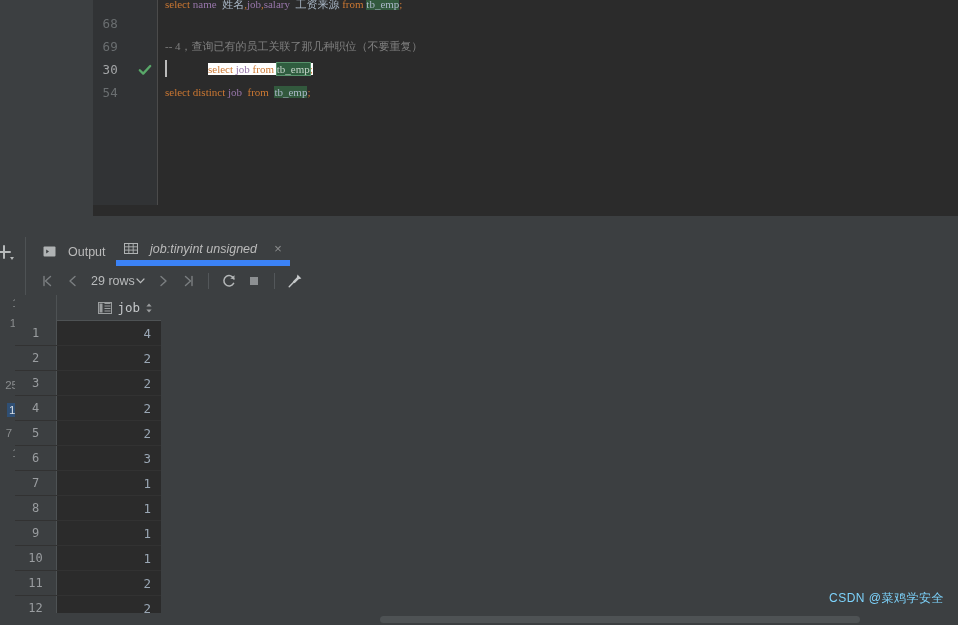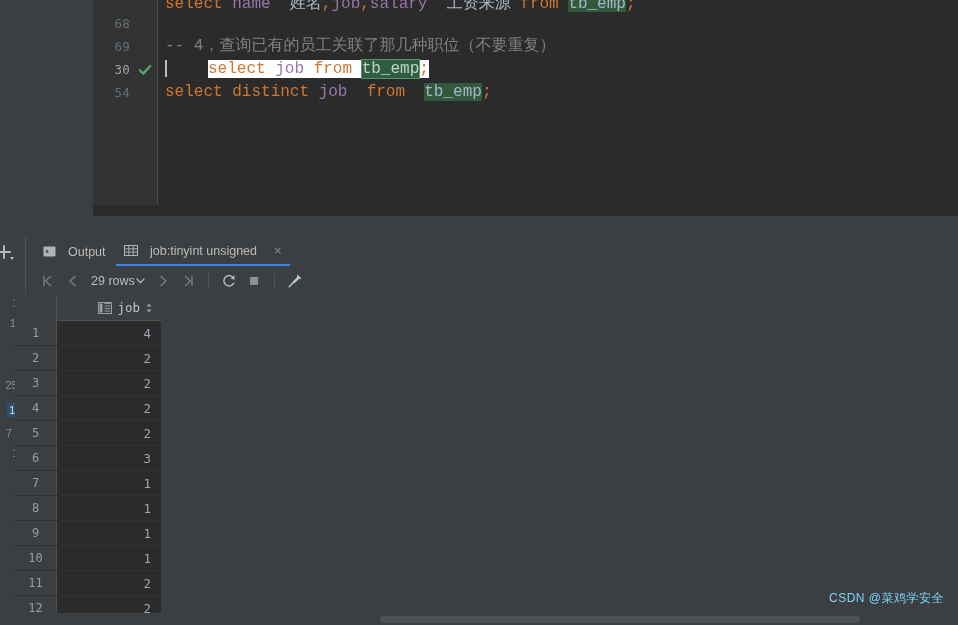--- a/index.html
+++ b/index.html
@@ -51,21 +51,21 @@
 
   .gutter-row {
     position: relative;
     height: 23px;
     line-height: 23px;
     font-family: "DejaVu Sans Mono", monospace;
     font-size: 12.5px;
   }
   .gutter-num {
     position: absolute;
-    right: 27px;
+    right: 39px;
     color: #6a6e70;
     letter-spacing: 0.2px;
     margin-left: 42px;
   }
   .gutter-num.active { color: #a4a6a8; }
 
   .check-icon {
     position: absolute;
     right: 5px; top: 5px;
     width: 14px; height: 14px;
@@ -75,22 +75,22 @@
     position: absolute;
     left: 65px; top: 0;
     right: 0; height: 205px;
     overflow: hidden;
   }
 
   .code-line {
     height: 23px;
     line-height: 23px;
     white-space: pre;
-    font-family: Liberation Mono, monospace;
-    font-size: 16px;
+    font-family: Liberation Serif, serif;
+    font-size: 11px;
     padding-left: 7px;
     color: #a9b7c6;
   }
   .code-line.clipped { height: 12px; line-height: 8px; overflow: hidden; }
 
   .kw      { color: #cc7832; }
   .col     { color: #9876aa; }
   .tbl     { color: #a9b7c6; background: #32593d; }
   .punct   { color: #cc7832; }
   .comment { color: #808080; }
@@ -160,21 +160,21 @@
     top: 0; height: 29px;
     display: flex;
     align-items: center;
     gap: 12px;
     padding: 0 8px;
     cursor: pointer;
     font-size: 12.5px;
     color: #bbbbbb;
   }
   #tab-output { left: 8px; }
-  #tab-result { left: 89px; border-bottom: 2px solid #3b82f6; }
+  #tab-result { left: 89px; border-bottom: 6px solid #3b82f6; font-style: italic; }
   .tw-tab .tab-label { white-space: nowrap; }
   .tab-close {
     color: #8d8f90;
     font-size: 13px;
     margin-left: 5px;
     cursor: pointer;
     line-height: 1;
   }
 
   #grid-toolbar {

